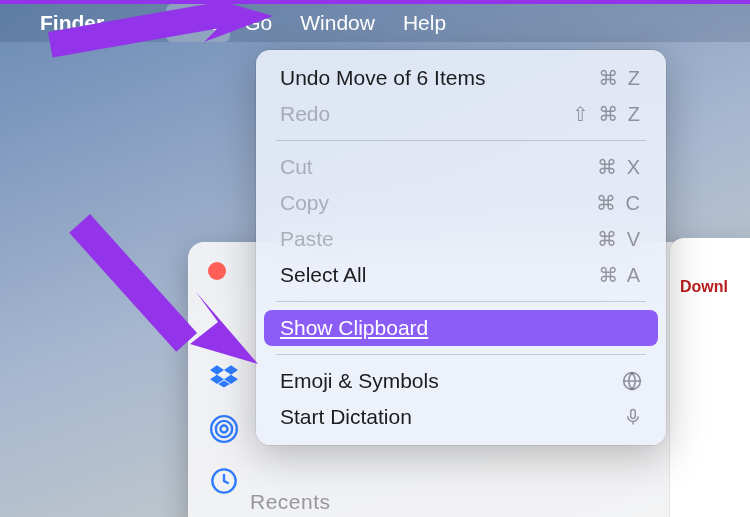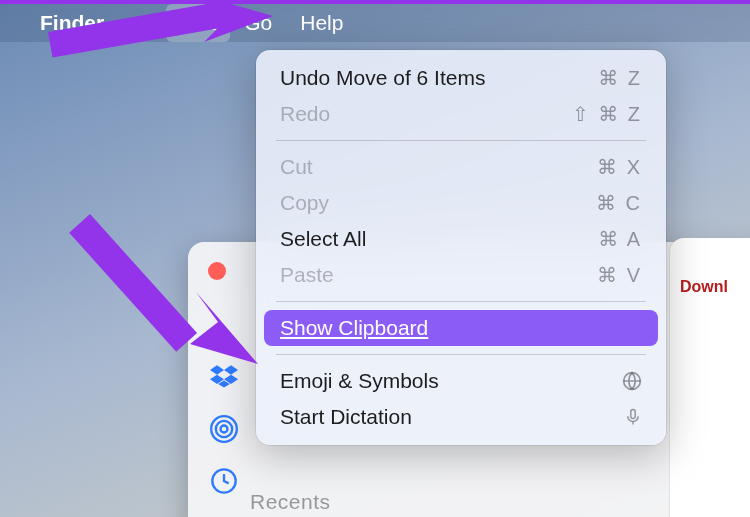--- a/index.html
+++ b/index.html
@@ -145,20 +145,21 @@
   </style>
 </head>
 <body>
 
 <div class="menubar">
   <span class="apple-logo"></span>
   <span class="app-name">Finder</span>
   <span class="menubar-item hidden-behind">File</span>
   <span class="menubar-item active">Edit</span>
   <span class="menubar-item">Go</span>
+  <span class="menubar-item">Window</span>
   <span class="menubar-item">Help</span>
 </div>
 
 <div class="arrow" style="left:28px; top:-6px;">
   <svg width="250" height="90" viewBox="0 0 250 90">
     <g fill="#9333ea">
       <polygon points="245,18 182,0 196,24 176,44"></polygon>
       <rect x="20" y="34" width="185" height="26" transform="rotate(-10 20 34)"></rect>
     </g>
   </svg>
@@ -217,27 +218,27 @@
   <div class="menu-sep"></div>
 
   <div class="menu-item disabled">
     <span>Cut</span>
     <span class="menu-shortcut">⌘ X</span>
   </div>
   <div class="menu-item disabled">
     <span>Copy</span>
     <span class="menu-shortcut">⌘ C</span>
   </div>
+  <div class="menu-item disabled">
+    <span>Paste</span>
+    <span class="menu-shortcut">⌘ V</span>
+  </div>
   <div class="menu-item">
     <span>Select All</span>
     <span class="menu-shortcut">⌘ A</span>
-  </div>
-  <div class="menu-item disabled">
-    <span>Paste</span>
-    <span class="menu-shortcut">⌘ V</span>
   </div>
   <div class="menu-sep"></div>
 
   <div class="menu-item highlighted">
     <span>Show Clipboard</span>
     <span class="menu-shortcut"></span>
   </div>
   <div class="menu-sep"></div>
 
   <div class="menu-item">

